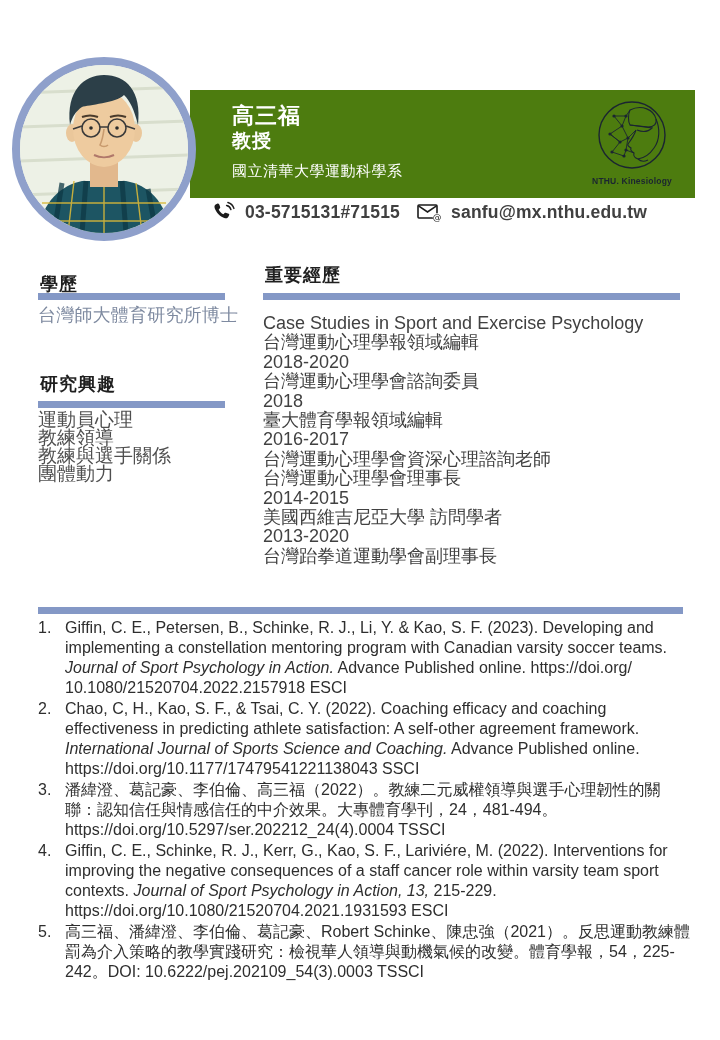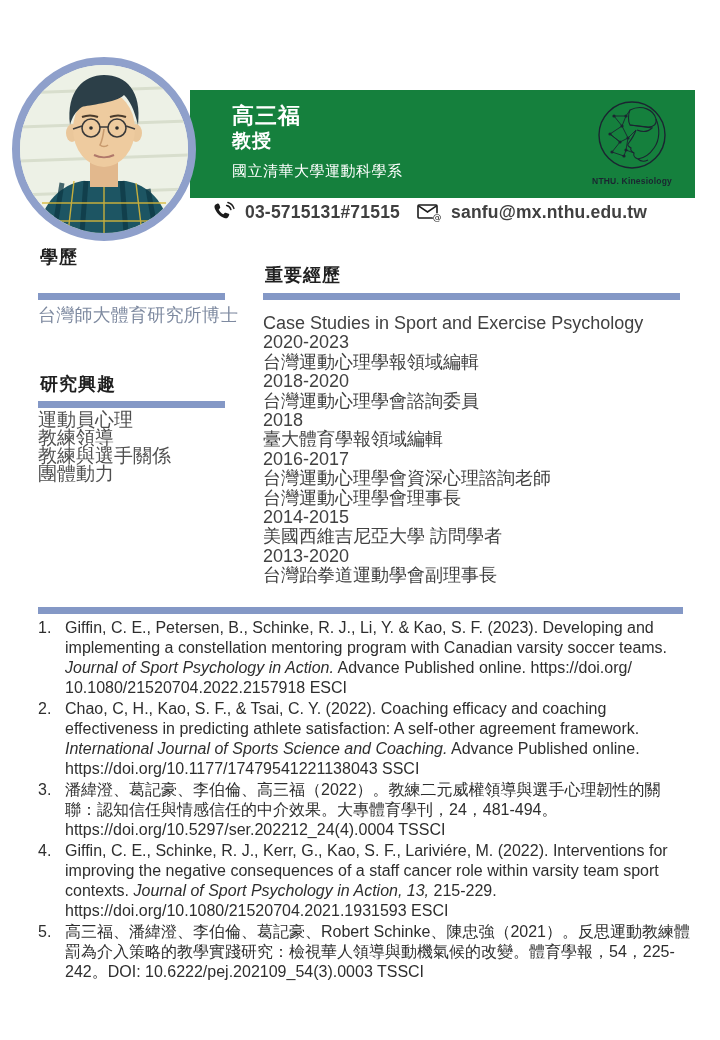--- a/index.html
+++ b/index.html
@@ -1,21 +1,21 @@
 <!DOCTYPE html>
 <html><head>
 <meta charset="utf-8">
 <style>
   * { margin:0; padding:0; box-sizing:border-box; }
   html,body { background:#ffffff; }
   body { font-family:"Liberation Sans","DejaVu Sans",sans-serif; }
   .page { position:relative; width:720px; height:1040px; background:#fff; overflow:hidden; }
 
   
-  .banner { position:absolute; left:190px; top:90px; width:505px; height:108px; background:#15803d; }
+  .banner { position:absolute; left:190px; top:90px; width:505px; height:108px; background:#4d7c0f; }
   .identity { position:absolute; left:42px; top:13px; color:#ffffff; }
   .prof-name { font-size:22px; font-weight:bold; line-height:26px; letter-spacing:1px; }
   .prof-title { font-size:19px; font-weight:bold; line-height:24px; letter-spacing:1px; }
   .prof-dept { font-size:15px; margin-top:9px; letter-spacing:0.5px; }
 
   .logo-box { position:absolute; left:392px; top:4px; width:100px; text-align:center; }
   .logo-box svg { display:block; margin:0 auto; }
   .logo-caption { font-size:8.5px; font-weight:bold; color:#1b2531; margin-top:-2px; letter-spacing:0.2px; }
 
   .photo-ring { position:absolute; left:12px; top:57px; width:184px; height:184px; border-radius:50%;
@@ -151,38 +151,37 @@
       <svg width="26" height="24" viewBox="0 0 26 24">
         <rect x="2" y="5" width="19" height="13" rx="1" fill="none" stroke="#1c1c1c" stroke-width="1.6"></rect>
         <path d="M2.5 5.8 L11.5 12 L20.5 5.8" fill="none" stroke="#1c1c1c" stroke-width="1.6"></path>
         <circle cx="21" cy="17.5" r="4.2" fill="#ffffff"></circle>
         <text x="21" y="20.4" text-anchor="middle" font-size="8.6" font-family="DejaVu Sans, sans-serif" fill="#1c1c1c">@</text>
       </svg>
     </span>
     <span class="contact-text email-text">sanfu@mx.nthu.edu.tw</span>
   </div>
 
-  <div class="sec-heading" style="left:40px; top:245px;">學歷</div>
+  <div class="sec-heading" style="left:40px; top:272px;">學歷</div>
   <div class="sec-bar" style="left:38px; top:293px; width:187px;"></div>
   <div class="edu-value">台灣師大體育研究所博士</div>
 
   <div class="sec-heading" style="left:40px; top:372px;">研究興趣</div>
   <div class="sec-bar" style="left:38px; top:401px; width:187px;"></div>
   <div class="interest-list">
       <div class="list-line">運動員心理</div>
       <div class="list-line">教練領導</div>
       <div class="list-line">教練與選手關係</div>
       <div class="list-line">團體動力</div>
     </div>
 
   <div class="sec-heading" style="left:265px; top:263px;">重要經歷</div>
   <div class="sec-bar" style="left:263px; top:293px; width:417px;"></div>
   <div class="exp-list">
       <div class="list-line">Case Studies in Sport and Exercise Psychology</div>
-      <div class="list-line">2020-2023</div>
       <div class="list-line">台灣運動心理學報領域編輯</div>
       <div class="list-line">2018-2020</div>
       <div class="list-line">台灣運動心理學會諮詢委員</div>
       <div class="list-line">2018</div>
       <div class="list-line">臺大體育學報領域編輯</div>
       <div class="list-line">2016-2017</div>
       <div class="list-line">台灣運動心理學會資深心理諮詢老師</div>
       <div class="list-line">台灣運動心理學會理事長</div>
       <div class="list-line">2014-2015</div>
       <div class="list-line">美國西維吉尼亞大學 訪問學者</div>

